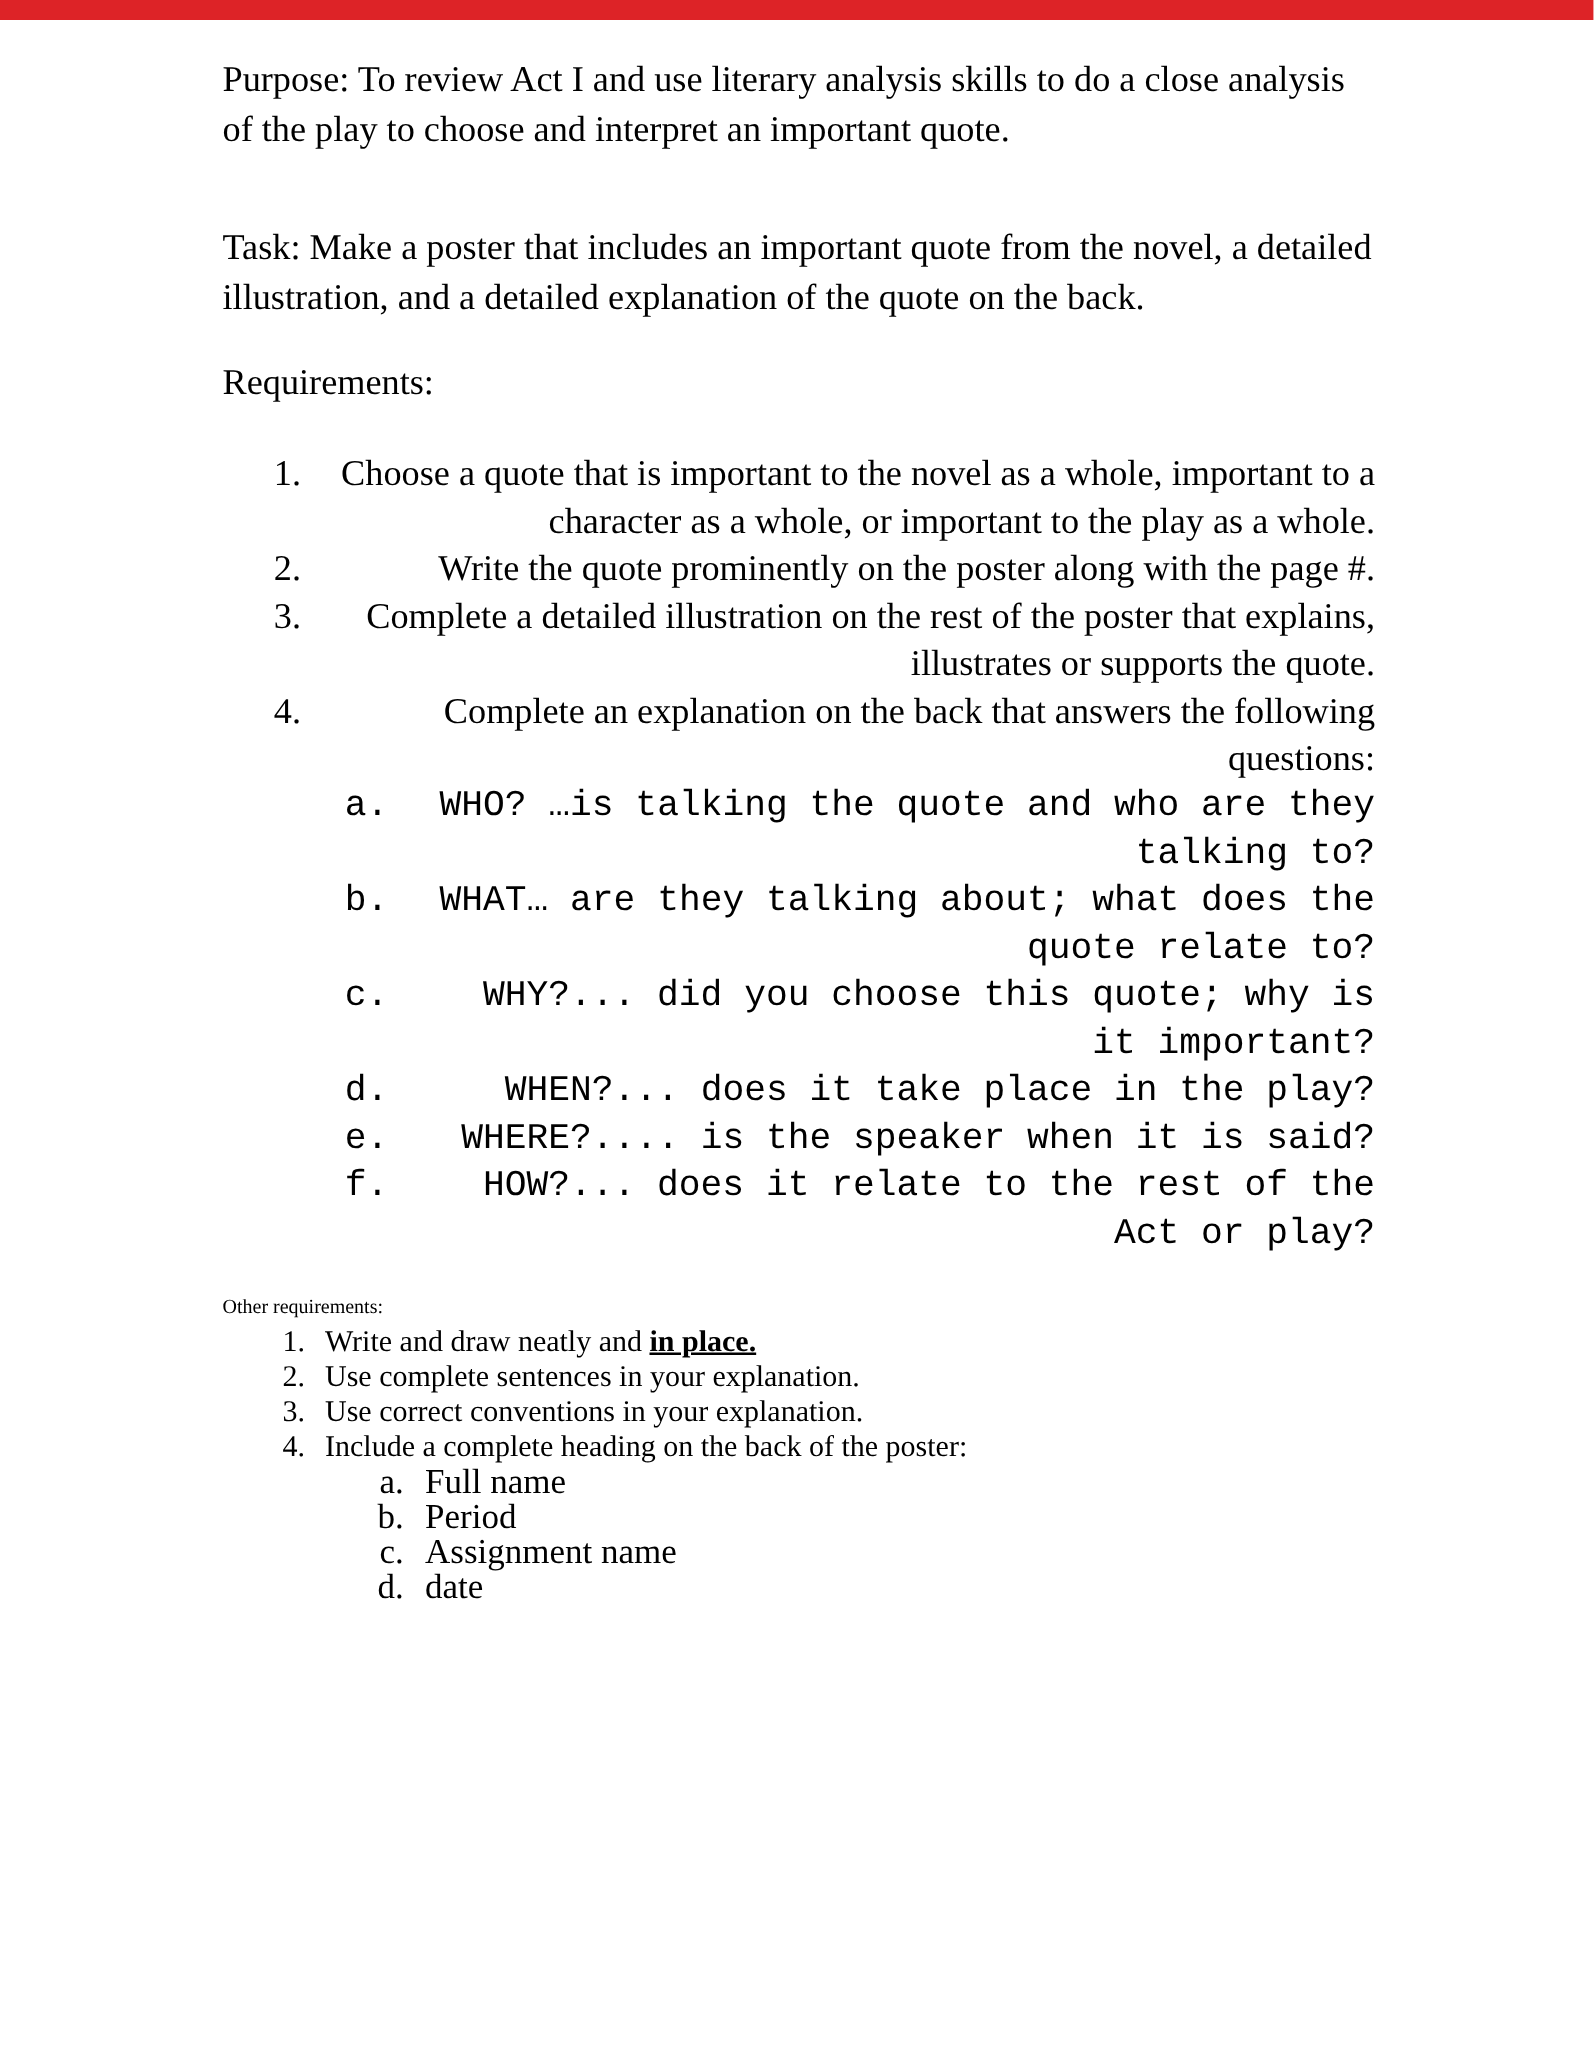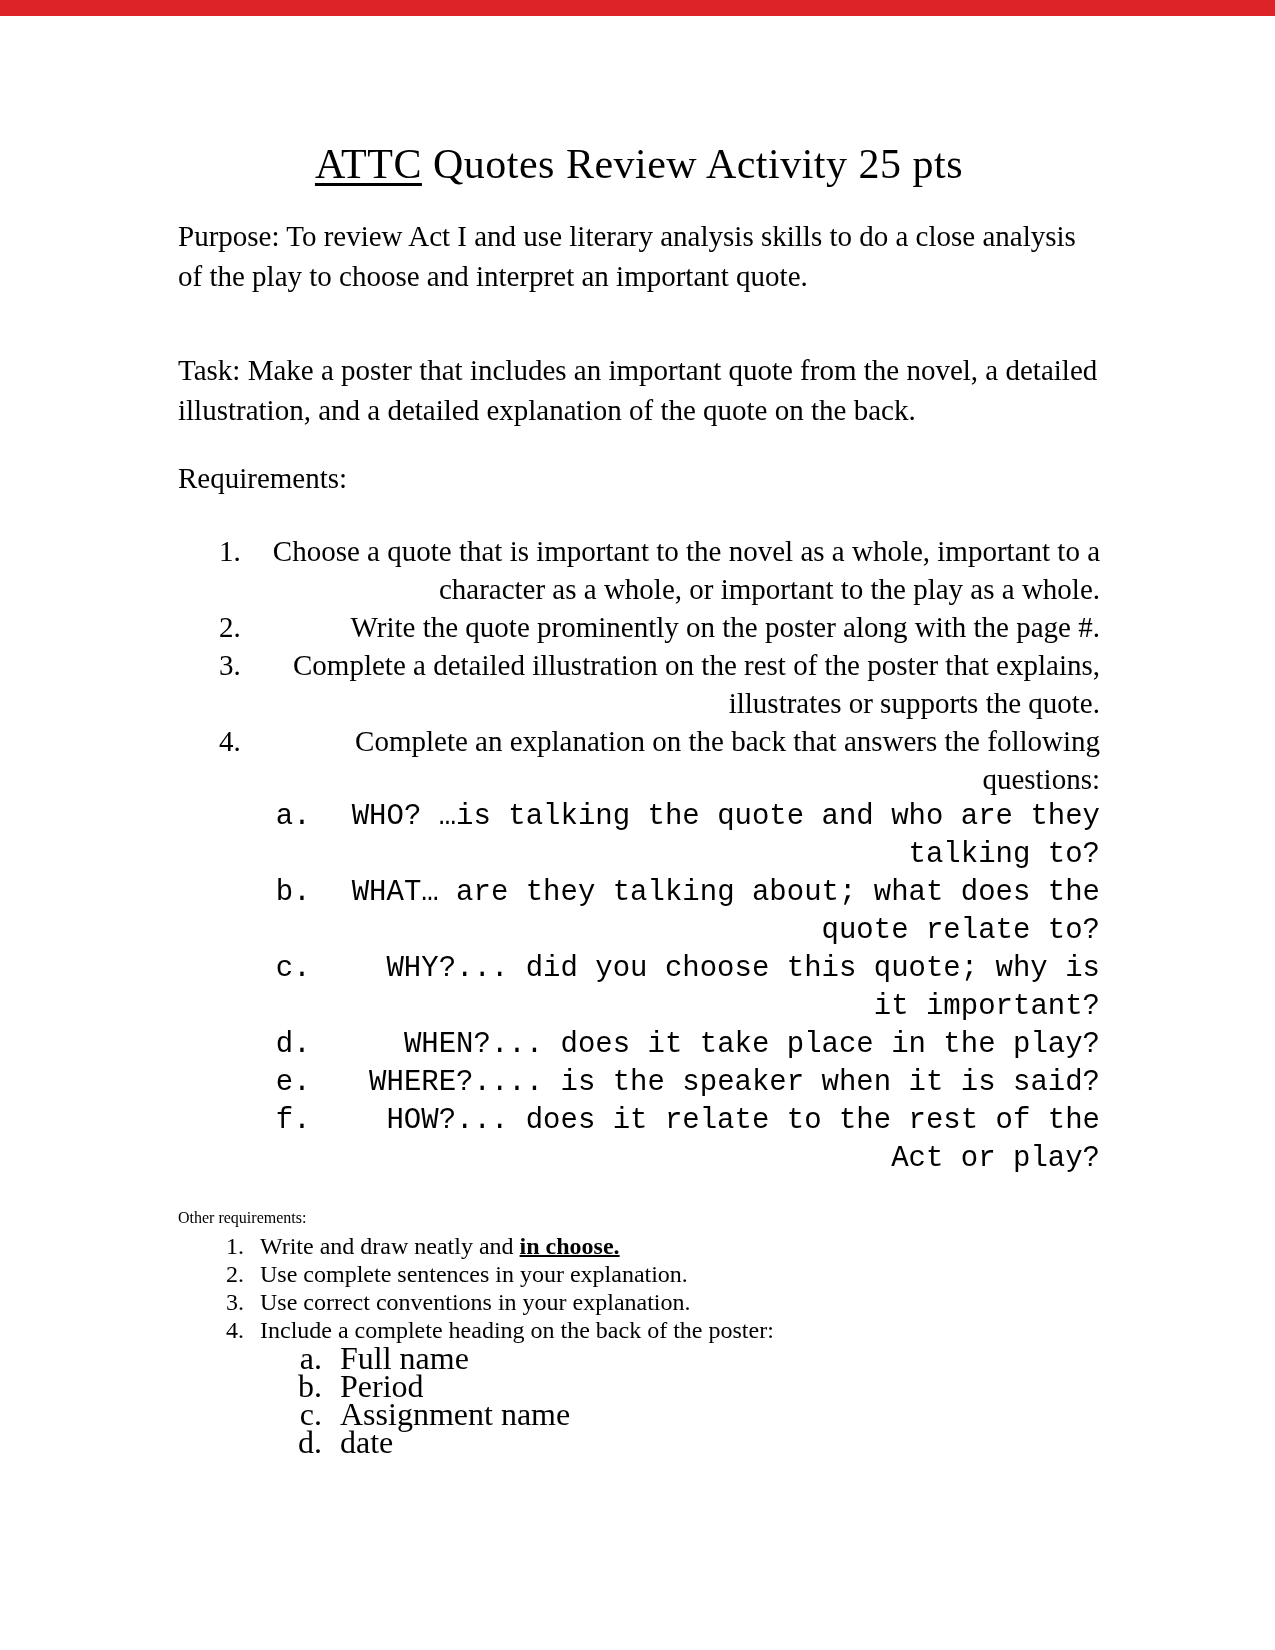--- a/index.html
+++ b/index.html
@@ -65,40 +65,39 @@
   ol.other-list {
     padding-left: 72px;
     list-style-type: decimal;
     font-size: 24px;
     line-height: 28px;
   }
   ol.other-list > li { padding-left: 10px; }
   ol.other-alpha {
     padding-left: 70px;
     list-style-type: lower-alpha;
-    font-size: 32px;
+    font-size: 28px;
     line-height: 28px;
   }
   ol.other-alpha > li { padding-left: 10px; }
   .bold-underline {
     font-weight: bold;
     text-decoration: underline;
     text-decoration-thickness: 2px;
   }
 </style>
 </head>
 <body>
 
 <div class="page">
 
   <div class="top-bar" style="background-color: rgb(221, 35, 39);"></div>
 
   <div class="doc">
 
-    <h1 class="title"><span class="underlined">ATTC</span><span> Quotes Review Activity 25 pts</span></h1>
 
     <p class="para purpose">Purpose: To review Act I and use literary analysis skills to do a close analysis of the play to choose and interpret an important quote.</p>
 
     <p class="para task">Task: Make a poster that includes an important quote from the novel, a detailed illustration, and a detailed explanation of the quote on the back.</p>
 
     <p class="para req-heading">Requirements:</p>
 
     <ol class="reqs">
       <li>Choose a quote that is important to the novel as a whole, important to a character as a whole, or important to the play as a whole.</li>
       <li>Write the quote prominently on the poster along with the page #.</li>
@@ -113,21 +112,21 @@
           <li>WHERE?.... is the speaker when it is said?</li>
           <li>HOW?... does it relate to the rest of the Act or play?</li>
         </ol>
       </li>
     </ol>
 
     <p class="other-heading">Other requirements:</p>
 
     <ol class="other-list">
       <li>
-        <span>Write and draw neatly and </span><span class="bold-underline">in choose.</span>
+        <span>Write and draw neatly and </span><span class="bold-underline">in place.</span>
       </li>
       <li>Use complete sentences in your explanation.</li>
       <li>Use correct conventions in your explanation.</li>
       <li>
         <span>Include a complete heading on the back of the poster:</span>
         <ol class="other-alpha">
           <li>Full name</li>
           <li>Period</li>
           <li>Assignment name</li>
           <li>date</li>

